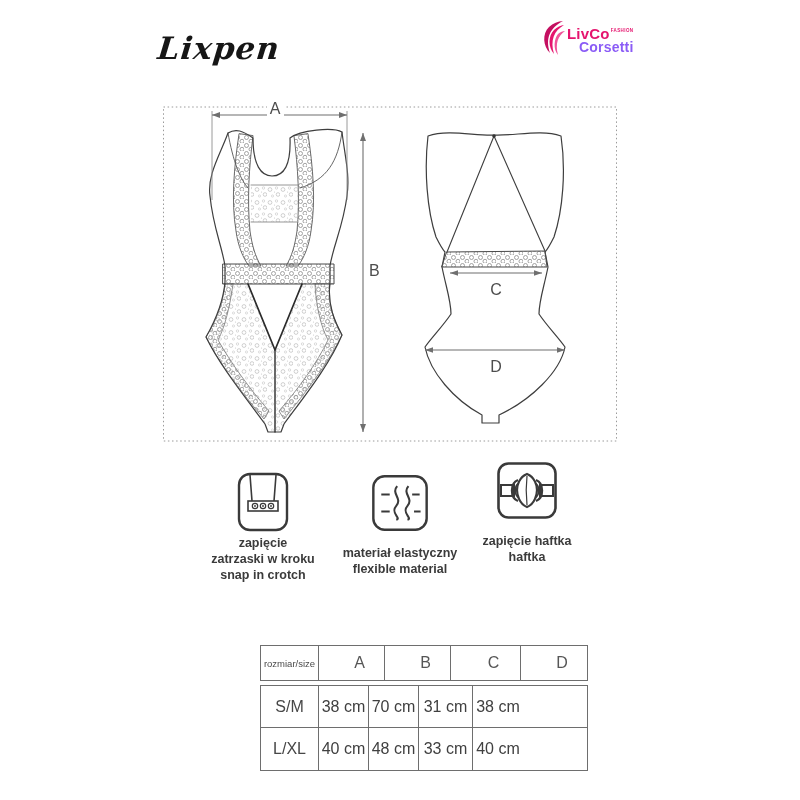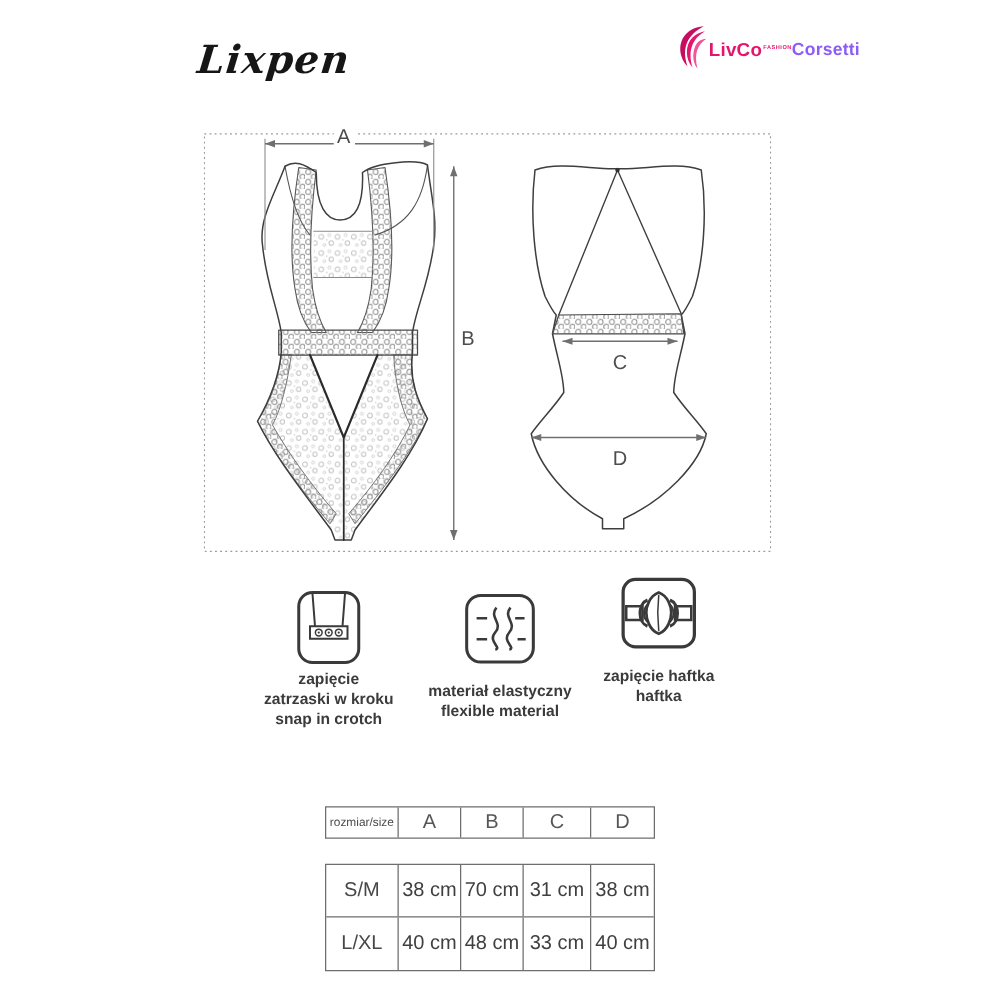--- a/index.html
+++ b/index.html
@@ -9,40 +9,40 @@
     font-family:"Liberation Sans", sans-serif; overflow:hidden;
   }
   
   .product-title {
     position:absolute; left:158px; top:30px;
     font-family:"DejaVu Serif", serif; font-style:italic; font-weight:bold;
     font-size:31px; color:#161616; transform:skewX(-6deg); letter-spacing:1px;
   }
   .brand { position:absolute; left:541px; top:20px; display:flex; align-items:center; }
   .brand-swoosh { width:24px; height:40px; margin-right:2px; }
-  .brand-text { display:flex; line-height:1; }
+  .brand-text { display:flex; flex-direction:column; line-height:1;text-align:right; }
   .brand-row1 { display:flex; align-items:flex-start; }
   .brand-livco { font-size:15px; font-weight:bold; color:#e5156e; letter-spacing:0.2px; }
   .brand-fashion { font-size:4.5px; font-weight:bold; color:#e5156e; margin:3px 0 0 1px; letter-spacing:0.4px; }
   .brand-corsetti { font-size:14px; font-weight:bold; color:#8b5cf6; margin-top:-1px; letter-spacing:0.2px; }
   
   .diagram { position:absolute; left:163px; top:95px; }
   .dim-label { font-family:"Liberation Sans", sans-serif; font-size:16px; fill:#4d4d4d; }
   
   .feature { position:absolute; width:150px; display:flex; flex-direction:column; align-items:center; }
   .feature-caption { text-align:center; font-size:12.5px; font-weight:bold; color:#3b3b3b; line-height:16px; }
   .cap-m1 { margin-top:3px; }
   .cap-m2 { margin-top:13px; }
   
   .size-table { position:absolute; left:260px; top:645px; }
   .st-head, .st-row {
     display:grid; grid-template-columns:58px 50px 50px 54px 50px;
   }
-  .st-head { border:1.5px solid #6e6e6e; height:26px; }
-  .st-body { border:1.5px solid #6e6e6e; margin-top:20px; }
+  .st-head { border:1.5px solid #6e6e6e; height:36px;gap:16px; }
+  .st-body { border:1.5px solid #6e6e6e; margin-top:4px; }
   .st-row  { height:42px; }
   .st-row.first { border-bottom:1.5px solid #6e6e6e; }
   .st-cell {
     display:flex; align-items:center; justify-content:center;
     border-right:1.5px solid #6e6e6e; color:#4f4f4f;
   }
   .st-cell:last-child { border-right:none; }
   .st-corner { font-size:9.5px; color:#4a4a4a; }
   .st-col { font-size:16px; color:#565656; }
   .st-size { font-size:16px; color:#474747; }

